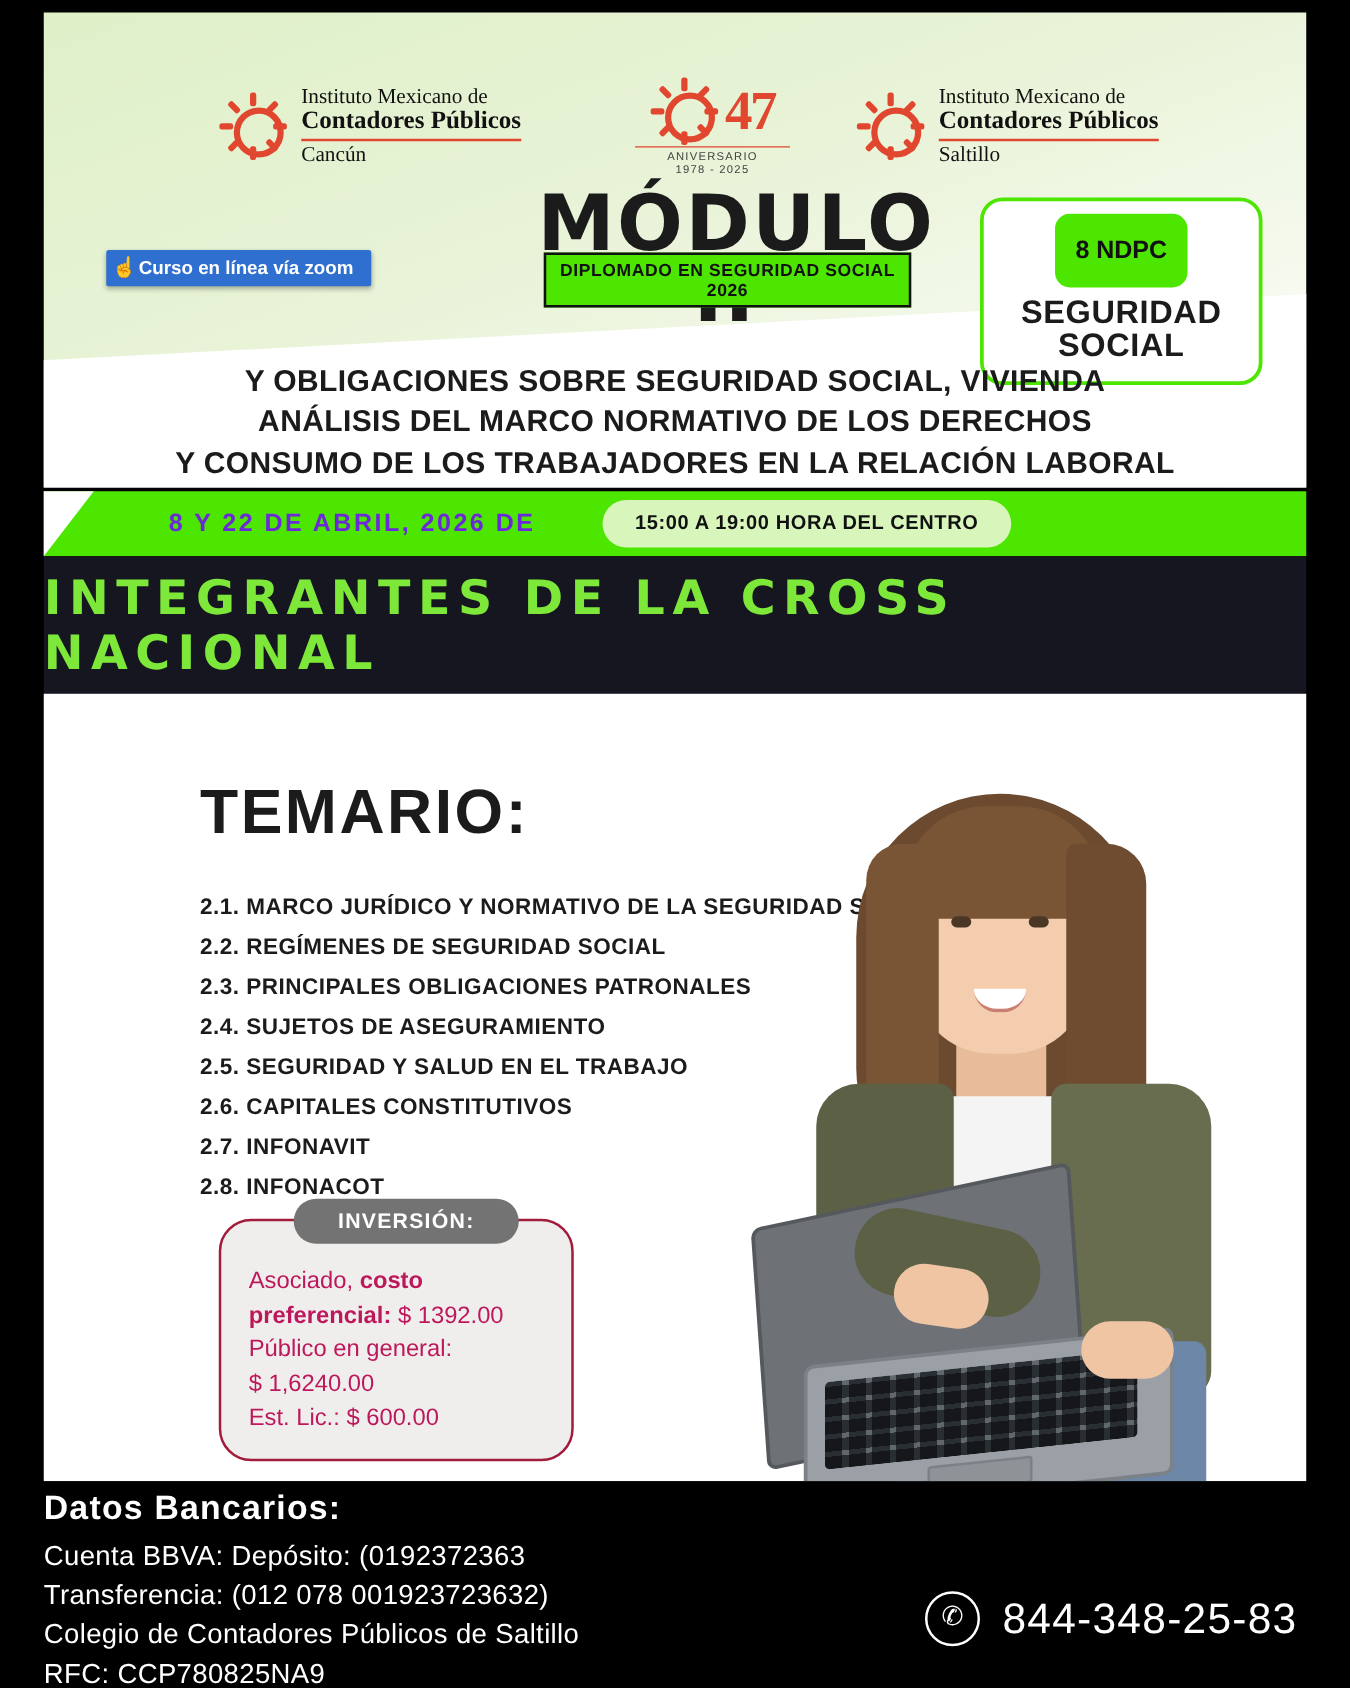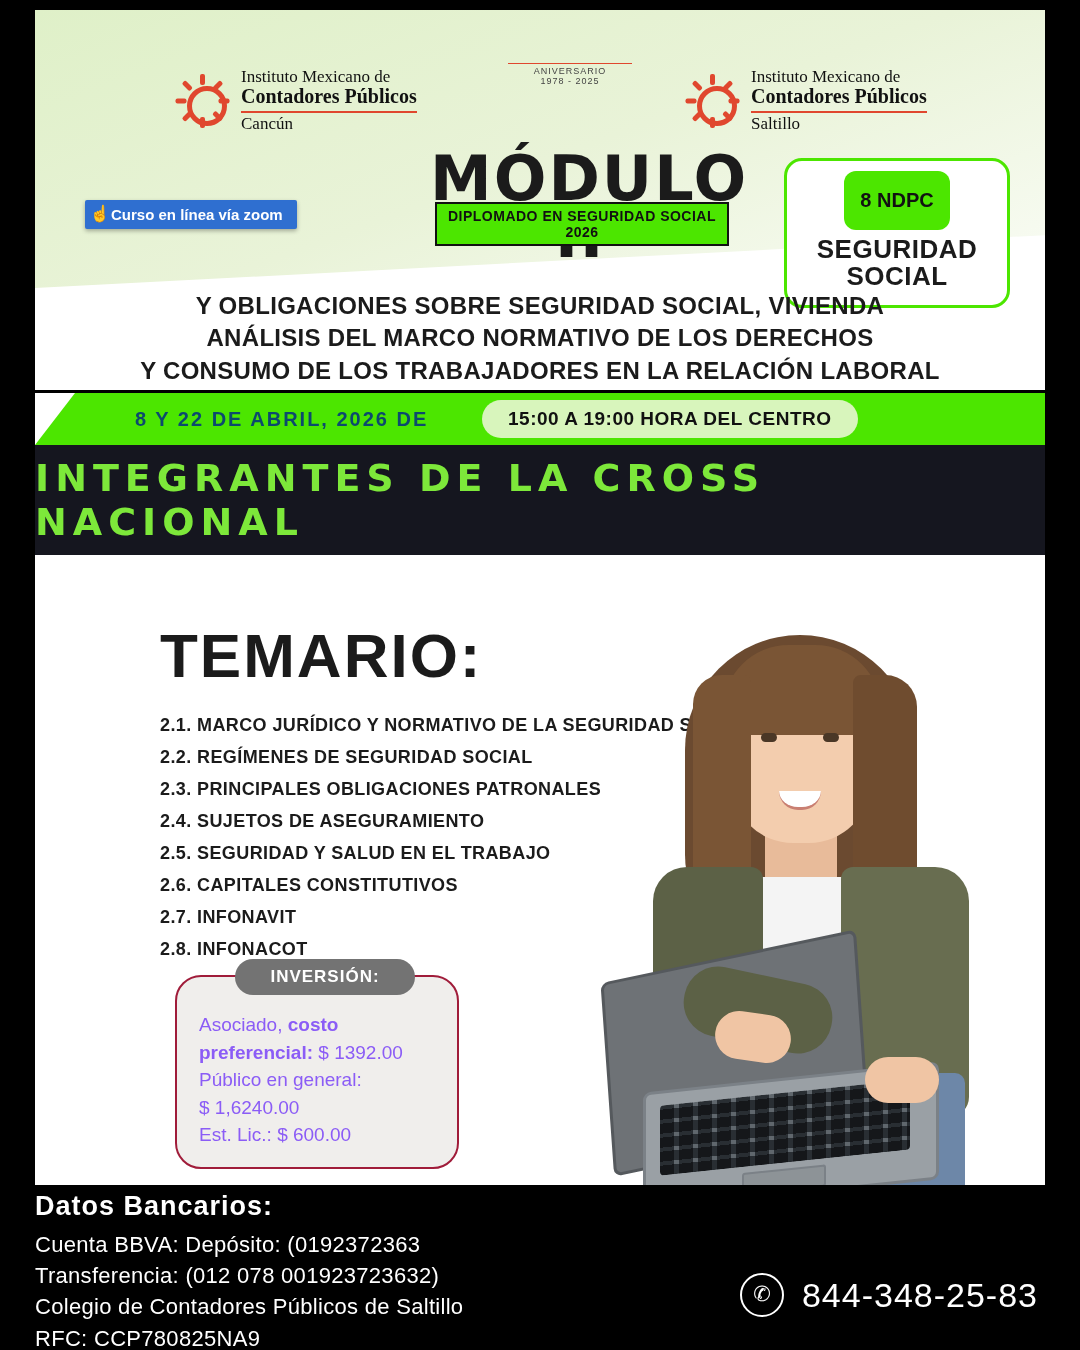--- a/index.html
+++ b/index.html
@@ -247,32 +247,32 @@
     width: 0; height: 0;
     border-top: 52px solid #ffffff;
     border-right: 40px solid transparent;
   }
   .date-text {
     position: absolute;
     left: 100px;
     font-size: 20px;
     font-weight: bold;
     letter-spacing: 2px;
-    color: #0c4a6e;
+    color: #6d28d9;
   }
   .time-pill {
     position: absolute;
     left: 447px;
     top: 7px;
     height: 38px;
     line-height: 38px;
     padding: 0 26px;
     background: #d8f5bc;
     border-radius: 19px;
-    font-size: 19px;
+    font-size: 16px;
     font-weight: bold;
     color: #111;
     letter-spacing: 0.5px;
   }
 
   
   .darkband {
     position: absolute;
     left: 35px;
     top: 445px;
@@ -298,21 +298,21 @@
     top: 555px;
     width: 1010px;
     height: 630px;
     background: #fff;
     overflow: hidden;
   }
   .temario-title {
     position: absolute;
     left: 125px;
     top: 65px;
-    font-size: 62px;
+    font-size: 50px;
     font-weight: bold;
     letter-spacing: 2px;
     color: #1b1b1b;
   }
   .temario-list {
     position: absolute;
     left: 125px;
     top: 160px;
     width: 640px;
   }
@@ -351,21 +351,21 @@
     letter-spacing: 1px;
     text-align: center;
     line-height: 36px;
   }
   .inv-body {
     position: absolute;
     left: 22px;
     top: 34px;
     width: 250px;
     font-size: 19px;
-    color: #8b5cf6;
+    color: #be185d;
     line-height: 1.45;
   }
   .inv-body b { font-weight: bold; }
 
   
   .person {
     position: absolute;
     right: 10px;
     bottom: 0;
     width: 470px;
@@ -595,20 +595,34 @@
           <div class="logo-text">
             <div class="l1">Instituto Mexicano de</div>
             <div class="l2">Contadores Públicos</div>
             <div class="rule"></div>
             <div class="l3">Saltillo</div>
           </div>
         </div>
       </div>
 
       <div class="anniv">
+        <div class="mark-row">
+          <div class="logo-mark">
+            <div class="ring"></div>
+            <div class="spk" style="transform:rotate(0deg)"></div>
+            <div class="spk" style="transform:rotate(45deg)"></div>
+            <div class="spk" style="transform:rotate(90deg)"></div>
+            <div class="spk" style="transform:rotate(135deg)"></div>
+            <div class="spk" style="transform:rotate(180deg)"></div>
+            <div class="spk" style="transform:rotate(225deg)"></div>
+            <div class="spk" style="transform:rotate(270deg)"></div>
+            <div class="spk" style="transform:rotate(315deg)"></div>
+          </div>
+          <div class="mark47">47</div>
+        </div>
         <div class="a-line"></div>
         <div class="anniv-word">ANIVERSARIO</div>
         <div class="anniv-years">1978 - 2025</div>
       </div>
 
       <div class="modulo-wrap">
         <div class="modulo-word">MÓDULO II</div>
         <div class="modulo-band">DIPLOMADO EN SEGURIDAD SOCIAL 2026</div>
       </div>
 

